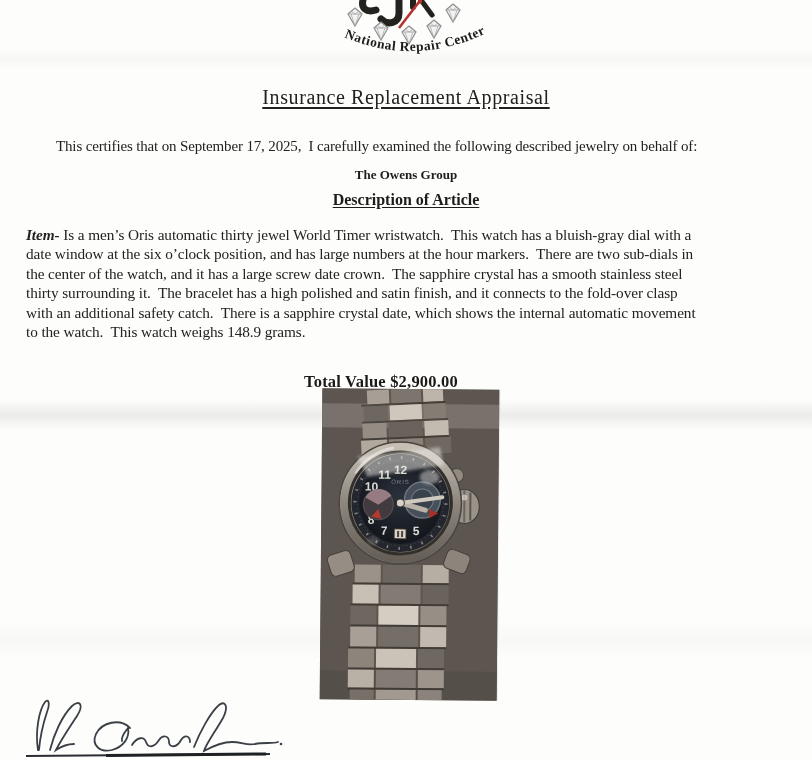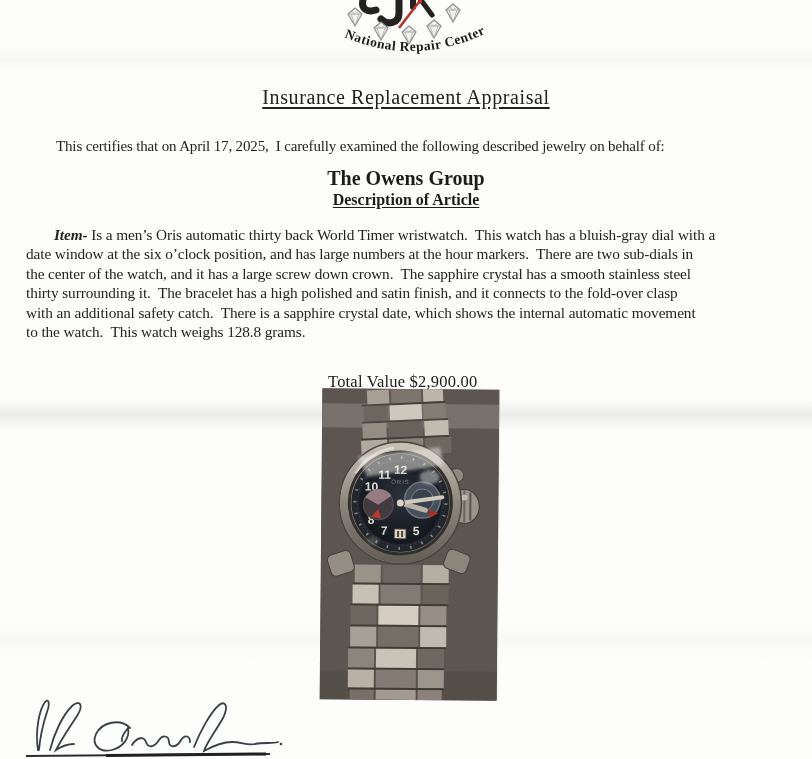--- a/index.html
+++ b/index.html
@@ -24,36 +24,36 @@
     font-size:20px;font-weight:normal;letter-spacing:0.6px;
     text-decoration:underline;text-underline-offset:3px;
     color:#22211f;
   }
   .certify{
     position:absolute;left:56px;top:138px;white-space:pre;
     font-size:15px;letter-spacing:-0.15px;color:#23221f;
   }
   .client{
     position:absolute;left:0;right:0;top:167px;text-align:center;
-    font-size:20px;font-weight:bold;color:#1d1c1a;
+    font-size:13px;font-weight:bold;color:#1d1c1a;
   }
   .section-heading{
     position:absolute;left:0;right:0;top:191px;text-align:center;
     font-size:16px;font-weight:bold;text-decoration:underline;text-underline-offset:2px;
     color:#1d1c1a;
   }
   .para{
     position:absolute;left:26px;top:225px;width:770px;
     font-size:15.3px;line-height:19.4px;letter-spacing:-0.1px;color:#23221f;
   }
   .para .line{white-space:pre;}
-  .item-label{font-weight:bold;font-style:italic;margin-left:28px;}
+  .item-label{font-weight:bold;font-style:italic;}
   .total-value{
-    position:absolute;left:328px;top:372px;
-    font-size:16.5px;font-weight:normal;letter-spacing:0.2px;color:#1b1a18;
+    position:absolute;left:304px;top:372px;
+    font-size:16.5px;font-weight:bold;letter-spacing:0.2px;color:#1b1a18;
   }
   .photo{
     position:absolute;left:321px;top:389px;width:177px;height:311px;
     background:#5d5650;transform:rotate(0.5deg);
     box-shadow:1px 0 0 rgba(0,0,0,0.08);
   }
   .photo svg{display:block;}
   .signature{position:absolute;left:18px;top:692px;width:274px;height:67px;}
 </style>
 </head>
@@ -95,33 +95,33 @@
         <use href="#gem" x="120" y="13"></use>
       </g>
       <text font-family="Liberation Serif, serif" font-size="13.5" font-weight="bold" fill="#1e1d1b" letter-spacing="0.5">
         <textPath href="#arcPath" startOffset="50%" text-anchor="middle">National Repair Center</textPath>
       </text>
     </svg>
   </div>
 
   <div class="doc-title">Insurance Replacement Appraisal</div>
 
-  <div class="certify">This certifies that on April 17, 2025,  I carefully examined the following described jewelry on behalf of:</div>
+  <div class="certify">This certifies that on September 17, 2025,  I carefully examined the following described jewelry on behalf of:</div>
 
   <div class="client">The Owens Group</div>
 
   <div class="section-heading">Description of Article</div>
 
   <div class="para">
-    <div class="line"><span class="item-label">Item-</span><span> Is a men’s Oris automatic thirty back World Timer wristwatch.  This watch has a bluish-gray dial with a</span></div>
+    <div class="line"><span class="item-label">Item-</span><span> Is a men’s Oris automatic thirty jewel World Timer wristwatch.  This watch has a bluish-gray dial with a</span></div>
     <div class="line">date window at the six o’clock position, and has large numbers at the hour markers.  There are two sub-dials in</div>
-    <div class="line">the center of the watch, and it has a large screw down crown.  The sapphire crystal has a smooth stainless steel</div>
+    <div class="line">the center of the watch, and it has a large screw date crown.  The sapphire crystal has a smooth stainless steel</div>
     <div class="line">thirty surrounding it.  The bracelet has a high polished and satin finish, and it connects to the fold-over clasp</div>
     <div class="line">with an additional safety catch.  There is a sapphire crystal date, which shows the internal automatic movement</div>
-    <div class="line">to the watch.  This watch weighs 128.8 grams.</div>
+    <div class="line">to the watch.  This watch weighs 148.9 grams.</div>
   </div>
 
   <div class="total-value">Total Value $2,900.00</div>
 
   <div class="photo">
     <svg width="177" height="311" viewBox="0 0 177 311" xmlns="http://www.w3.org/2000/svg">
       <defs>
         <radialGradient id="dialGrad" cx="50%" cy="42%" r="65%">
           <stop offset="0%" stop-color="#2b313b"></stop>
           <stop offset="70%" stop-color="#181c23"></stop>

